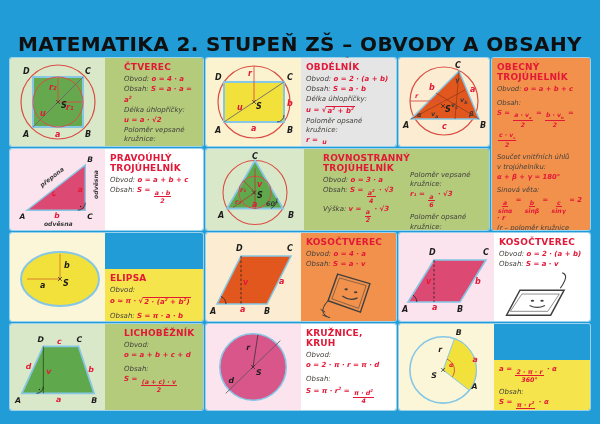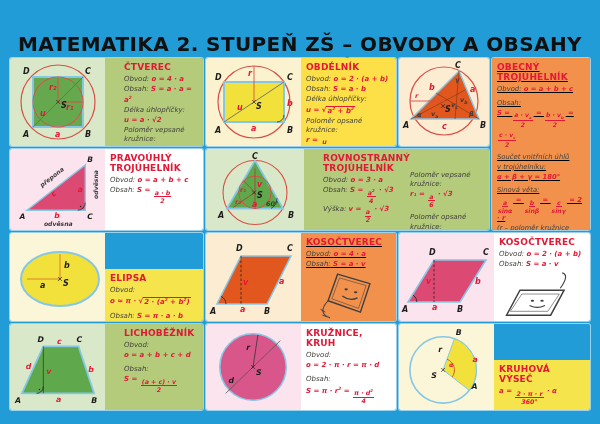--- a/index.html
+++ b/index.html
@@ -18,22 +18,22 @@
   .lbl{color:#44413c;font-style:italic;}
   .frm{color:#e31837;font-weight:bold;font-style:italic;}
   sup,sub{font-size:.62em;}
   .frac{display:inline-flex;flex-direction:column;align-items:center;vertical-align:-38%;
         line-height:1.05;font-size:.9em;margin:0 1px;}
   .fn{border-bottom:1px solid currentColor;padding:0 1px;}
   .fd{padding-top:.5px;}
   .rad{border-top:1px solid currentColor;padding:0 1px;}
   
   .c-green  .dg{background:#dae8ca;} .c-green  .tx{background:#b3cb7b;padding-left:19px;}
-  .c-yellow .dg{background:#fbf3d0;} .c-yellow .tx{background:#fde047;}
-  .c-orange .dg{background:#fcedd2;} .c-orange .tx{background:#f2914c;text-decoration:underline;}
+  .c-yellow .dg{background:#fbf3d0;} .c-yellow .tx{background:#e5e5e5;}
+  .c-orange .dg{background:#fcedd2;} .c-orange .tx{background:#f2914c;}
   .c-pink   .dg{background:#fbe4ee;} .c-pink   .tx{background:#ffffff;}
   .c-cream  .dg{background:#fcf6d9;} .c-cream  .tx{background:#f6e44c;margin-top:36px;}
   
   .vx{font:italic bold 8px "DejaVu Sans",sans-serif;fill:#1c1c1c;}
   .ms{font:italic bold 8px "DejaVu Sans",sans-serif;fill:#e31837;}
   .mk{font:italic bold 6.5px "DejaVu Sans",sans-serif;fill:#3a3a3a;}
   .mkr{font:italic bold 6.5px "DejaVu Sans",sans-serif;fill:#e31837;}
   .two-col{display:flex;}
   .two-col .col{flex:1 1 50%;}
   .cartoon{display:block;margin:2px auto 0 auto;}
@@ -421,21 +421,20 @@
         <path d="M41,44 L45,48 M41,48 L45,44" stroke="#222" stroke-width="0.7"></path>
         <text class="vx" x="56" y="10">B</text>
         <text class="vx" x="72" y="66">A</text>
         <text class="vx" x="38" y="28">r</text>
         <text class="ms" x="73" y="38">a</text>
         <text class="mkr" x="49" y="43">α</text>
         <text class="vx" x="31" y="54">S</text>
       </svg>
     </div>
     <div class="tx">
-      <div class="cell-title">KRUHOVÁ VÝSEČ</div>
       <div>
           <div class="ln"><span class="frm">a = <span class="frac">
                 <span class="fn">2 · π · r</span>
                 <span class="fd">360°</span>
               </span> · α</span></div>
           <div class="ln gap"><span class="lbl">Obsah:</span></div>
           <div class="ln"><span class="frm">S = <span class="frac">
                 <span class="fn">π · r<sup>2</sup></span>
               </span> · α</span></div>
         </div>

